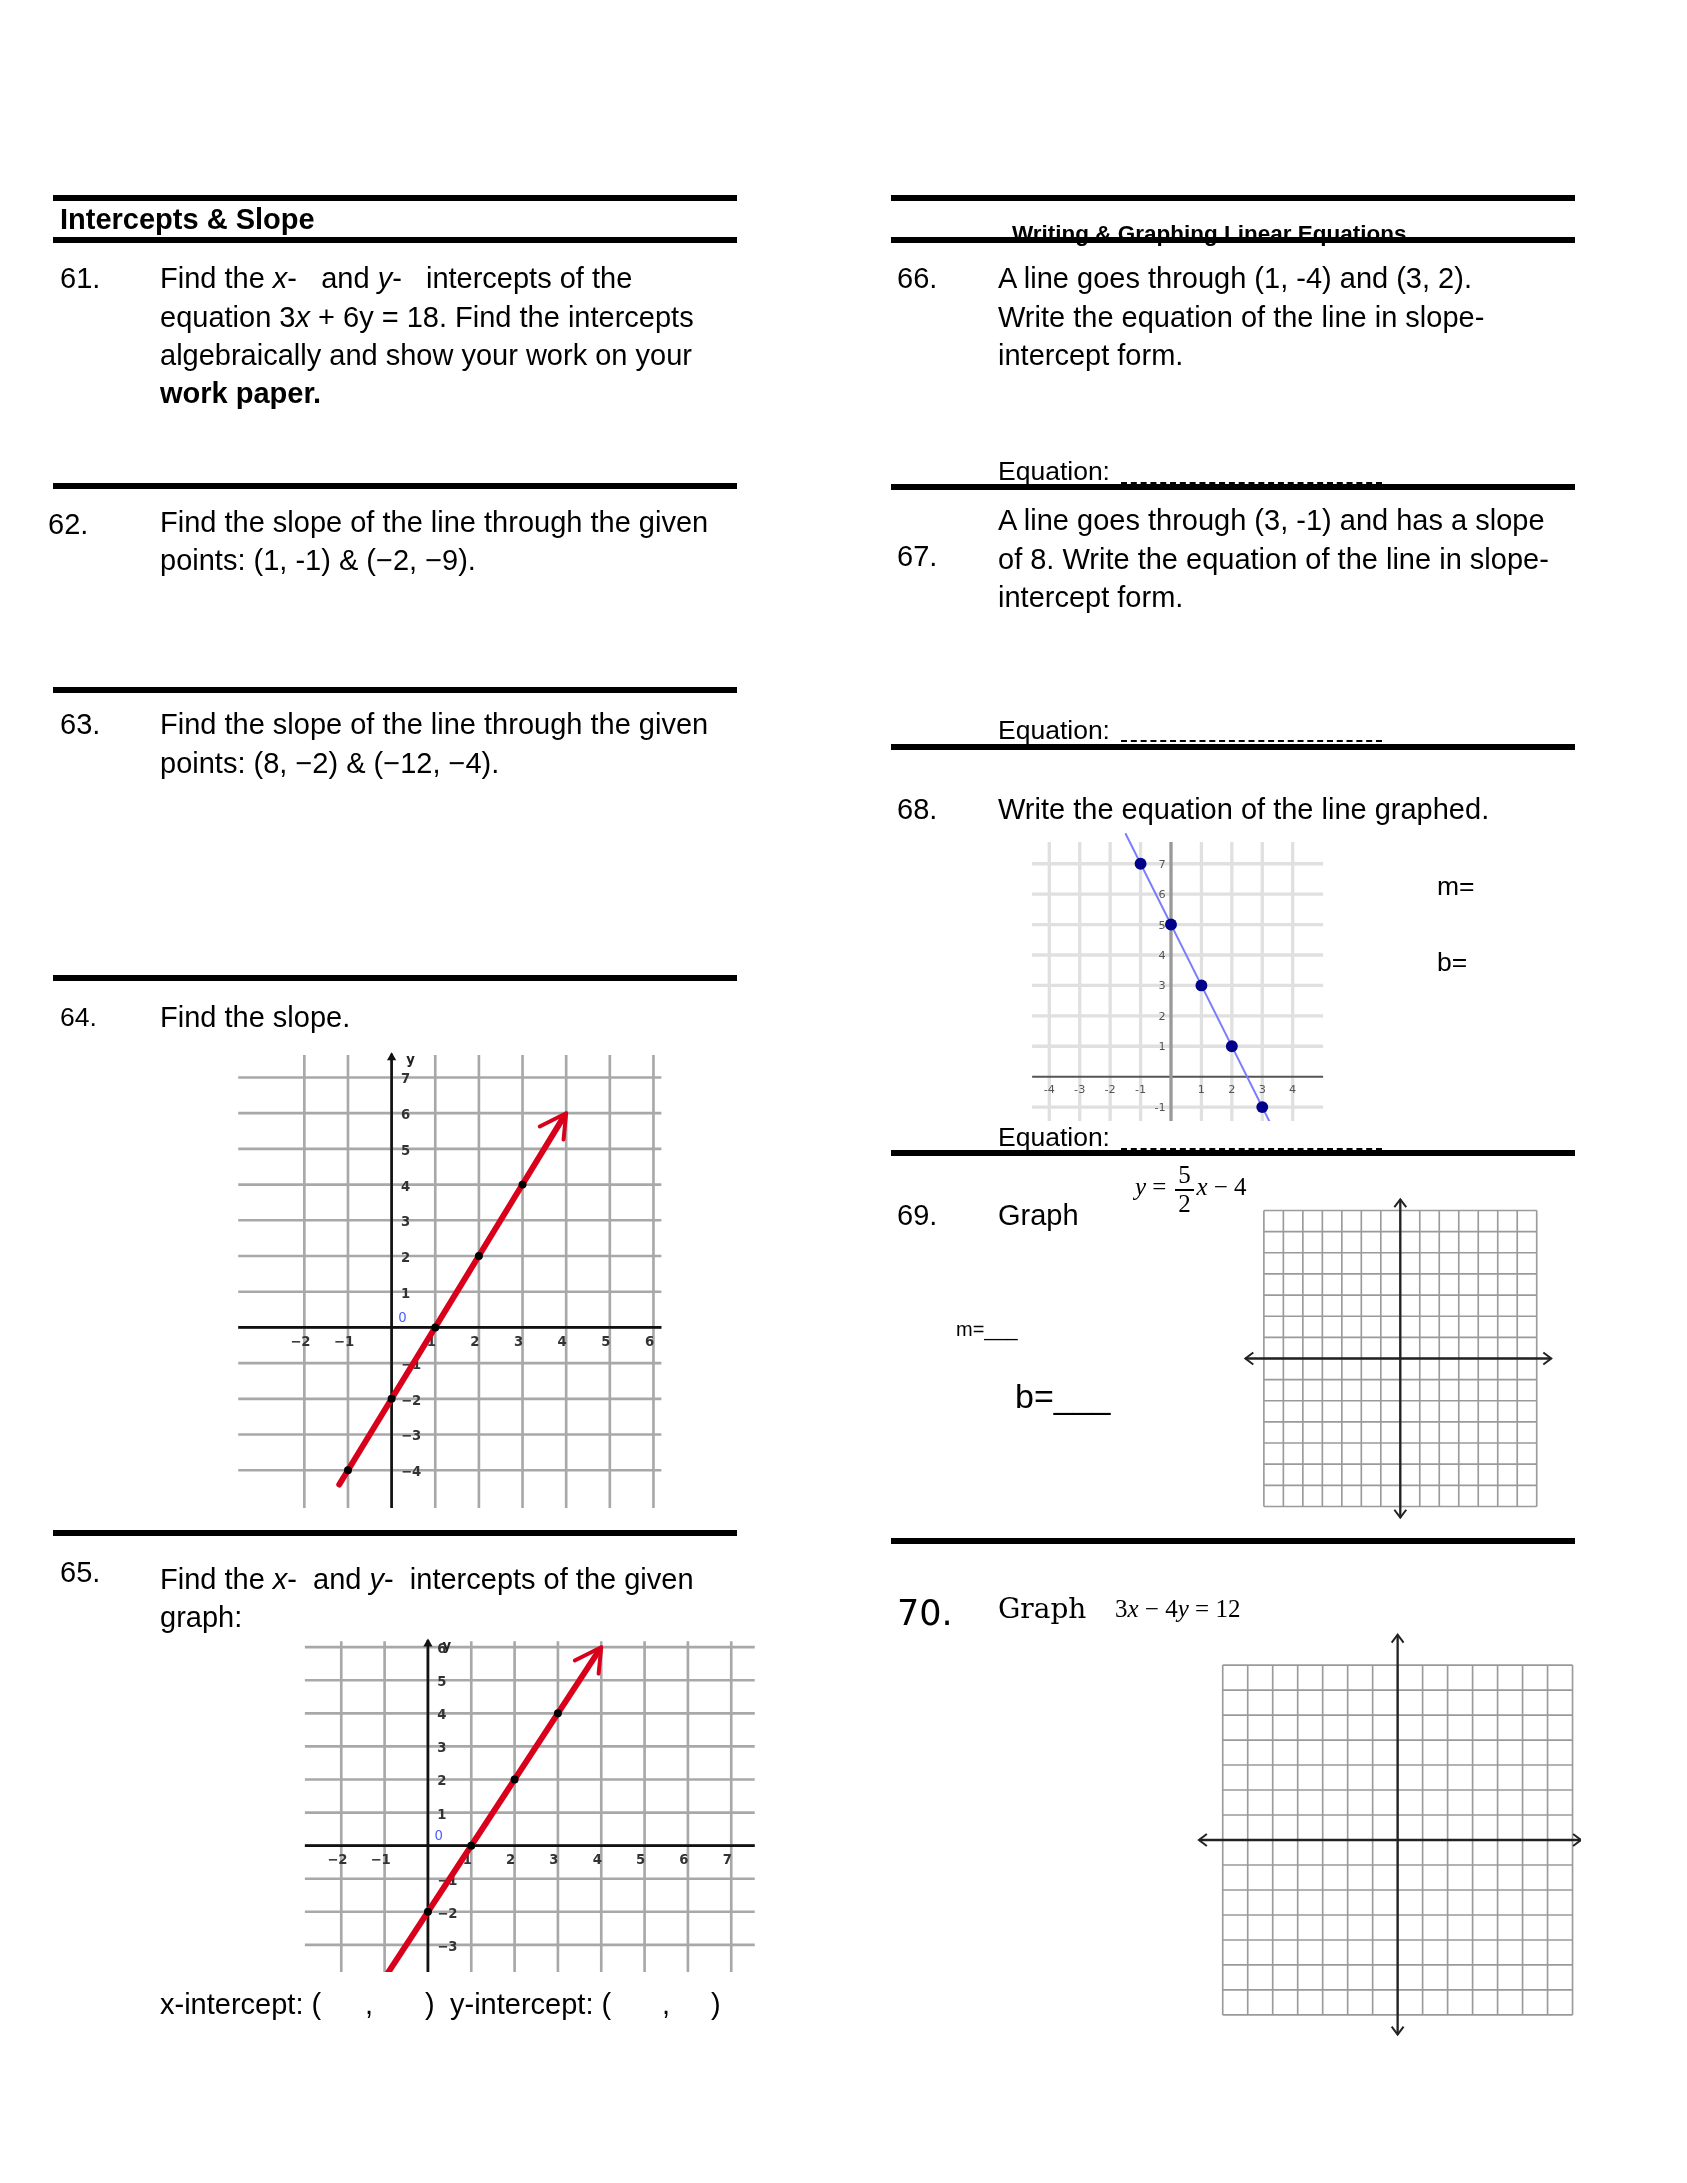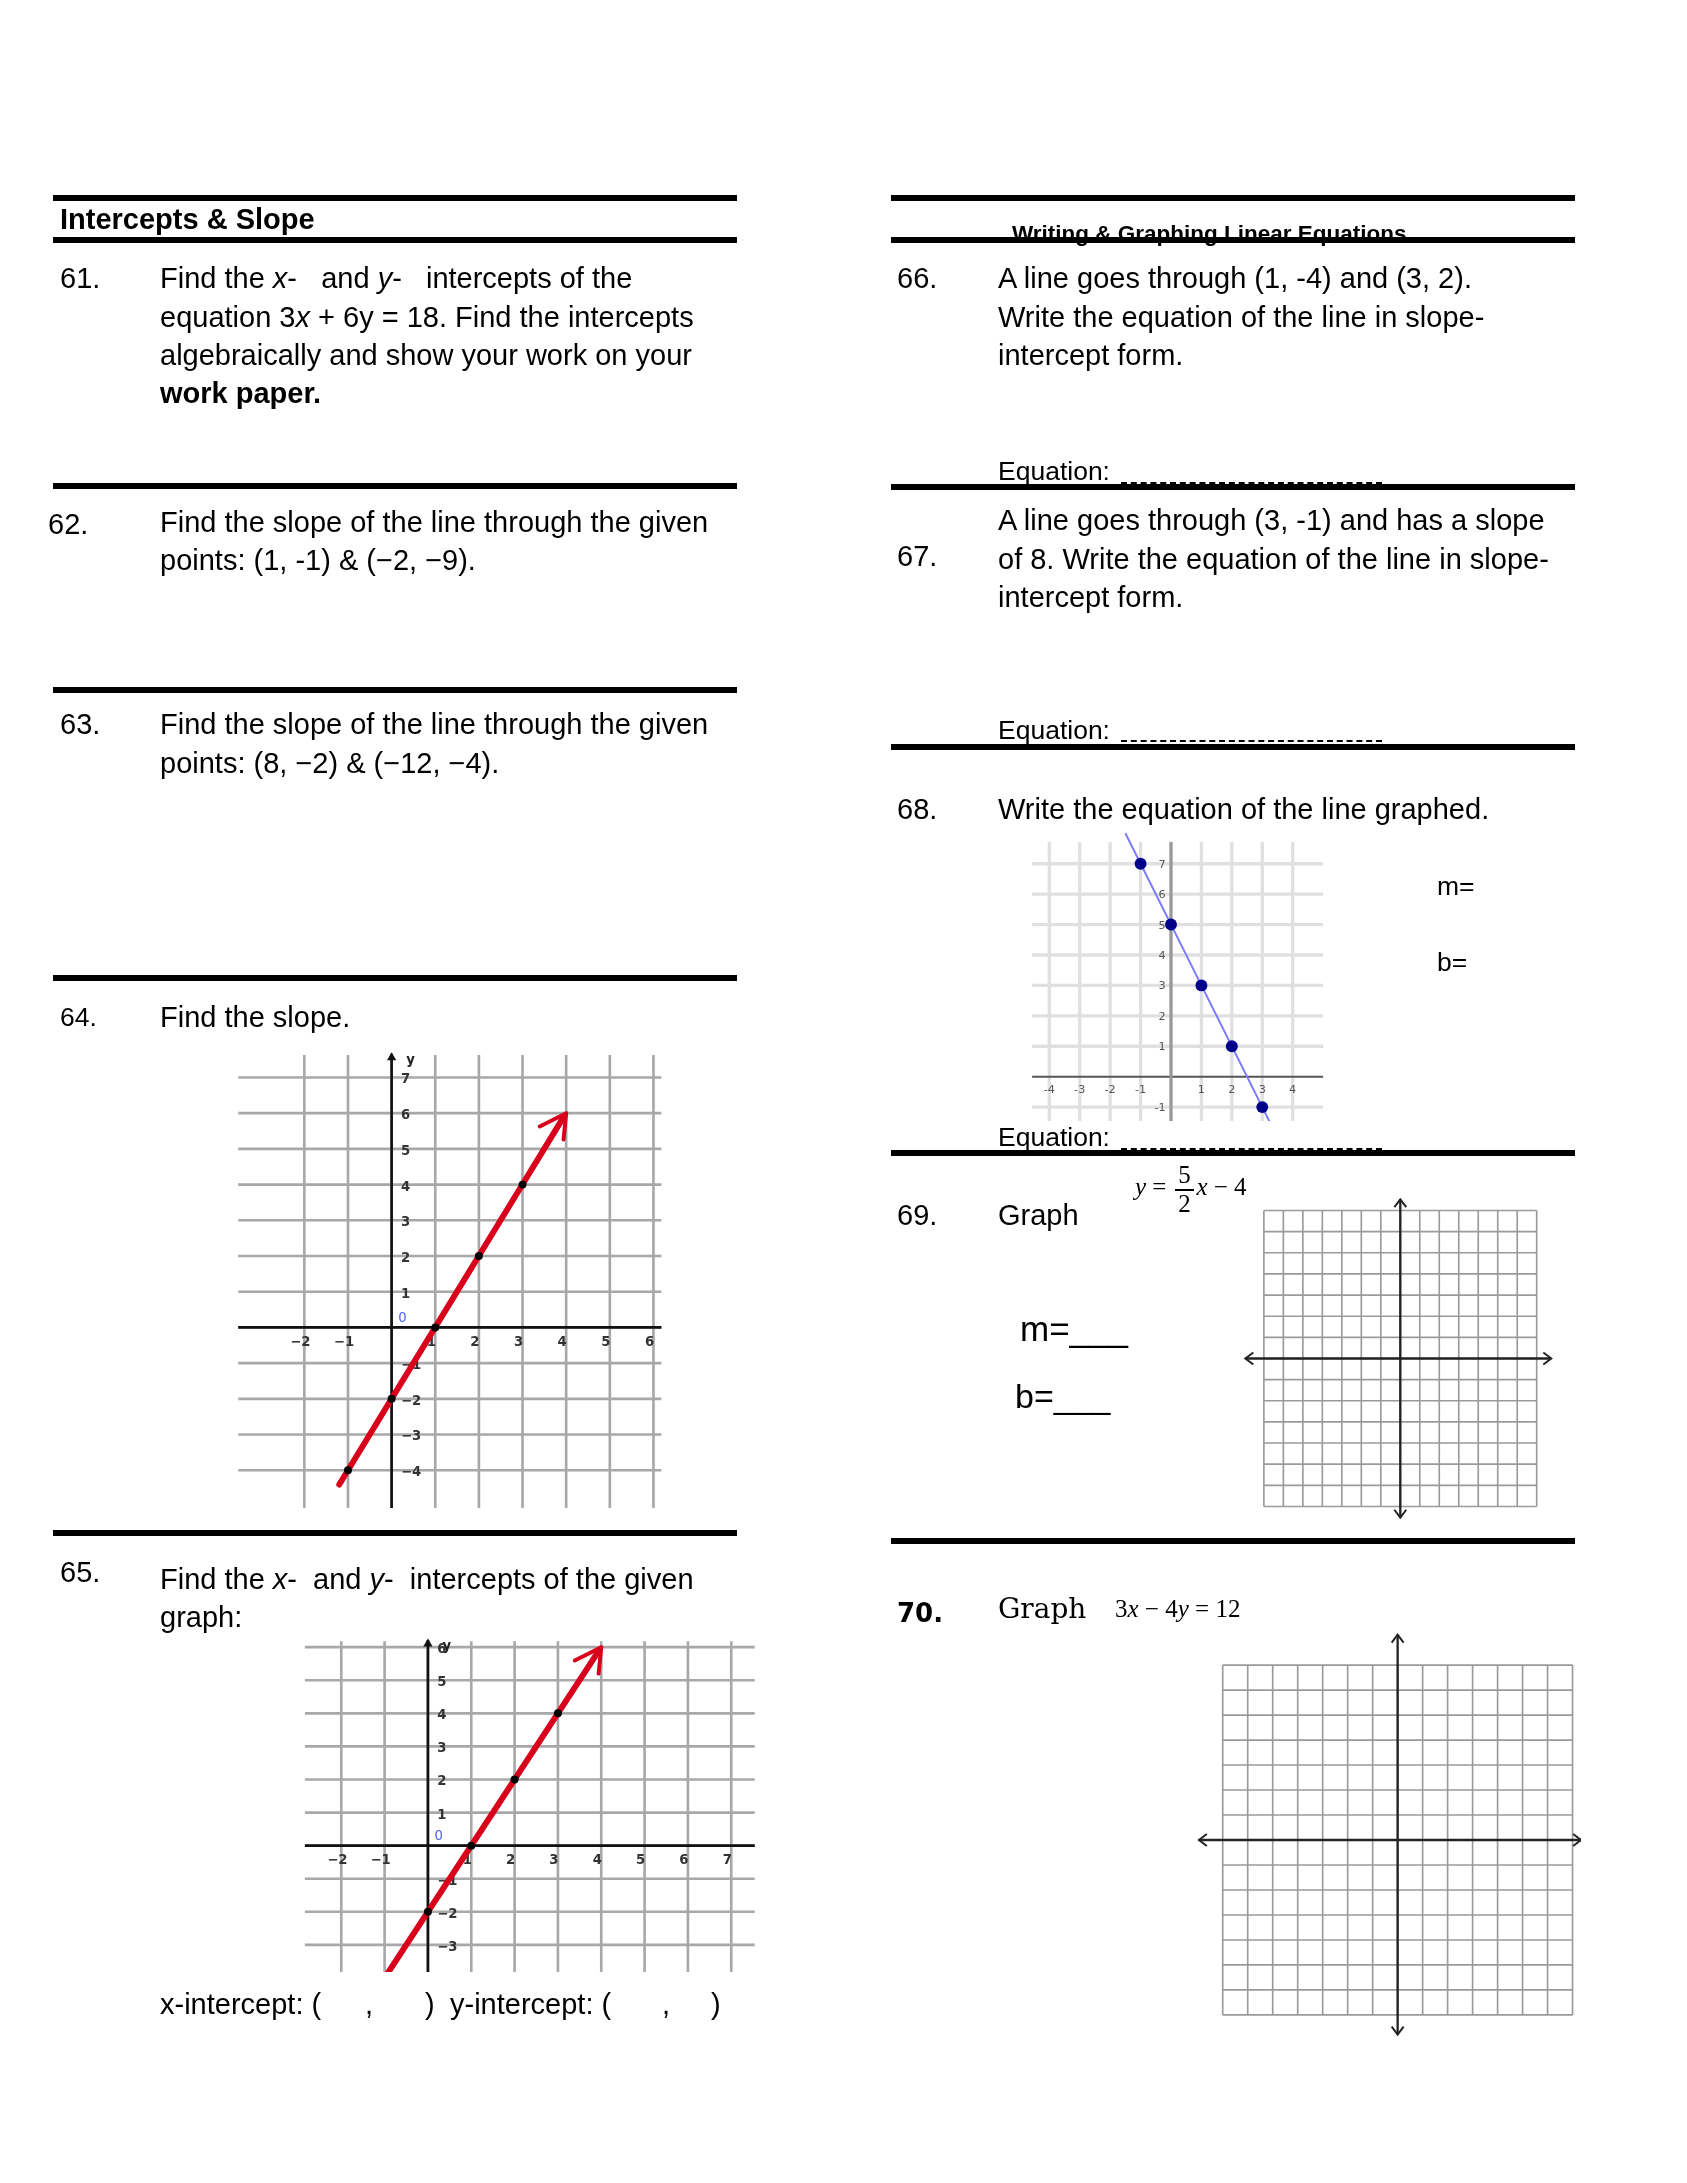--- a/index.html
+++ b/index.html
@@ -258,21 +258,21 @@
 <div class="txt math" style="left:1135px;top:1162px;font-size:25px;line-height:26.5px;">
   <i>y</i>
   <span>=</span>
   <span class="frac">
     <span>5</span>
     <span class="bar"></span>
     <span>2</span>
   </span><i>x</i>
   <span>− 4</span>
 </div>
-<div class="txt" style="left:1020px;top:1310px;font-size:35px;">m=___</div>
+<div class="txt" style="left:956px;top:1310px;font-size:20px;">m=___</div>
 <div class="txt" style="left:1015px;top:1377px;font-size:34px;">b=___</div>
 <svg id="g69" class="abs" style="left:1237px;top:1194px;" width="318" height="327" viewBox="0 0 480 495">
     <line x1="40" y1="25" x2="40" y2="473" stroke="#9a9a9a" stroke-width="2.5"></line>
     <line x1="69.5" y1="25" x2="69.5" y2="473" stroke="#9a9a9a" stroke-width="2.5"></line>
     <line x1="99" y1="25" x2="99" y2="473" stroke="#9a9a9a" stroke-width="2.5"></line>
     <line x1="128.5" y1="25" x2="128.5" y2="473" stroke="#9a9a9a" stroke-width="2.5"></line>
     <line x1="158" y1="25" x2="158" y2="473" stroke="#9a9a9a" stroke-width="2.5"></line>
     <line x1="187.5" y1="25" x2="187.5" y2="473" stroke="#9a9a9a" stroke-width="2.5"></line>
     <line x1="217" y1="25" x2="217" y2="473" stroke="#9a9a9a" stroke-width="2.5"></line>
     <line x1="246.5" y1="25" x2="246.5" y2="473" stroke="#9a9a9a" stroke-width="2.5"></line>
@@ -301,21 +301,21 @@
     <line x1="12" y1="249" x2="475" y2="249" stroke="#222" stroke-width="3.5"></line>
     <line x1="246.5" y1="8" x2="246.5" y2="490" stroke="#222" stroke-width="3.5"></line>
     <path d="M24,240 L12,249 L24,258" fill="none" stroke="#222" stroke-width="3"></path>
     <path d="M463,240 L475,249 L463,258" fill="none" stroke="#222" stroke-width="3"></path>
     <path d="M237.5,20 L246.5,8 L255.5,20" fill="none" stroke="#222" stroke-width="3"></path>
     <path d="M237.5,478 L246.5,490 L255.5,478" fill="none" stroke="#222" stroke-width="3"></path>
   </svg>
 
 <div class="rule thick" style="left:891px;top:1538px;width:684px;"></div>
 
-<div class="num" style="left:897px;top:1594px;font-family:'DejaVu Sans',sans-serif;font-size:26px;font-weight:bold;">70.</div>
+<div class="num" style="left:897px;top:1594px;font-family:'DejaVu Sans',sans-serif;font-size:35px;">70.</div>
 <div class="txt" style="left:998px;top:1590px;font-family:'DejaVu Serif',serif;font-size:28px;">Graph</div>
 <div class="txt math" style="left:1115px;top:1590px;font-size:25px;">
   <span>3</span><i>x</i><span style="white-space:pre"> − 4</span><i>y</i><span style="white-space:pre"> = 12</span>
 </div>
 <svg id="g70" class="abs" style="left:1191px;top:1628px;" width="390" height="410" viewBox="0 0 590 620">
     <line x1="48" y1="56" x2="48" y2="585.1999999999999" stroke="#9a9a9a" stroke-width="2.5"></line>
     <line x1="85.8" y1="56" x2="85.8" y2="585.1999999999999" stroke="#9a9a9a" stroke-width="2.5"></line>
     <line x1="123.6" y1="56" x2="123.6" y2="585.1999999999999" stroke="#9a9a9a" stroke-width="2.5"></line>
     <line x1="161.39999999999998" y1="56" x2="161.39999999999998" y2="585.1999999999999" stroke="#9a9a9a" stroke-width="2.5"></line>
     <line x1="199.2" y1="56" x2="199.2" y2="585.1999999999999" stroke="#9a9a9a" stroke-width="2.5"></line>

